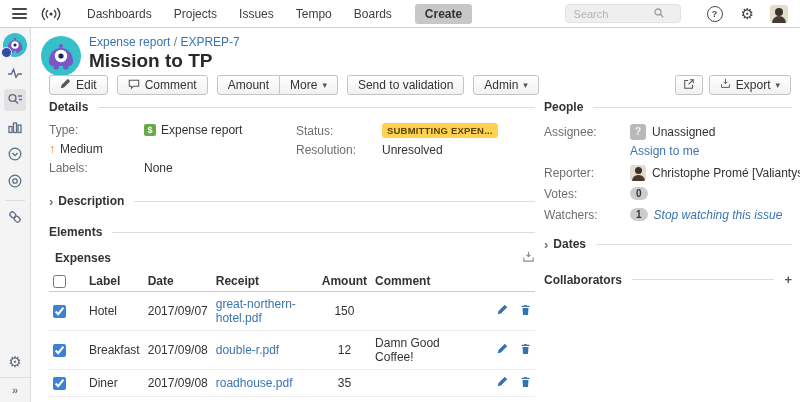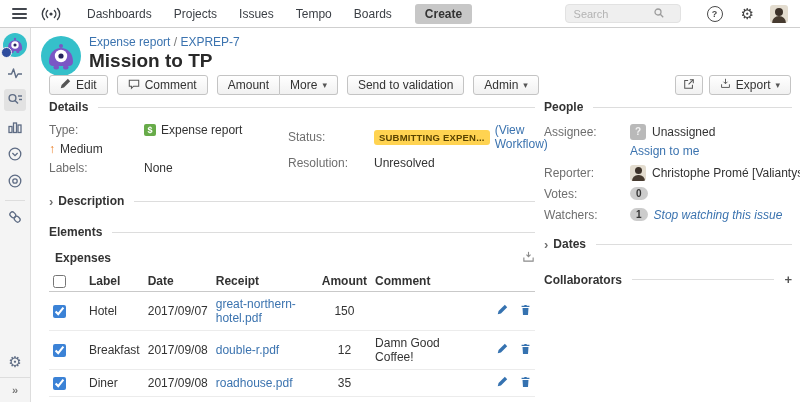--- a/index.html
+++ b/index.html
@@ -311,21 +311,20 @@
           </div>
           <div class="frow">
             <span class="flabel">Labels:</span>
             <span>None</span>
           </div>
         </div>
         <div class="fcol right">
           <div class="frow">
             <span class="flabel">Status:</span>
             <span class="status-loz">SUBMITTING EXPEN...</span>
-            <a class="lnk">(View Workflow)</a>
           </div>
           <div class="frow">
             <span class="flabel">Resolution:</span>
             <span>Unresolved</span>
           </div>
         </div>
       </div>
 
       <div class="sec-head gap14">
         <span class="chev">›</span>

